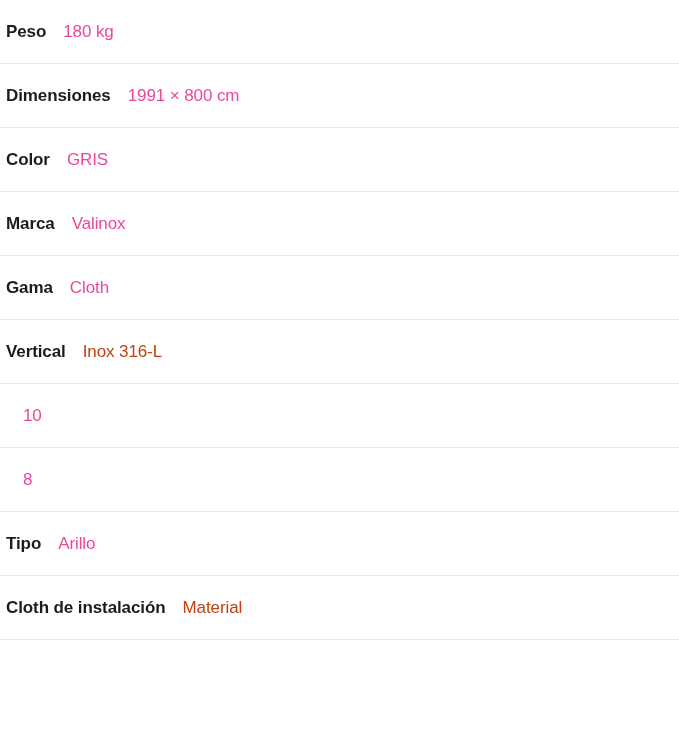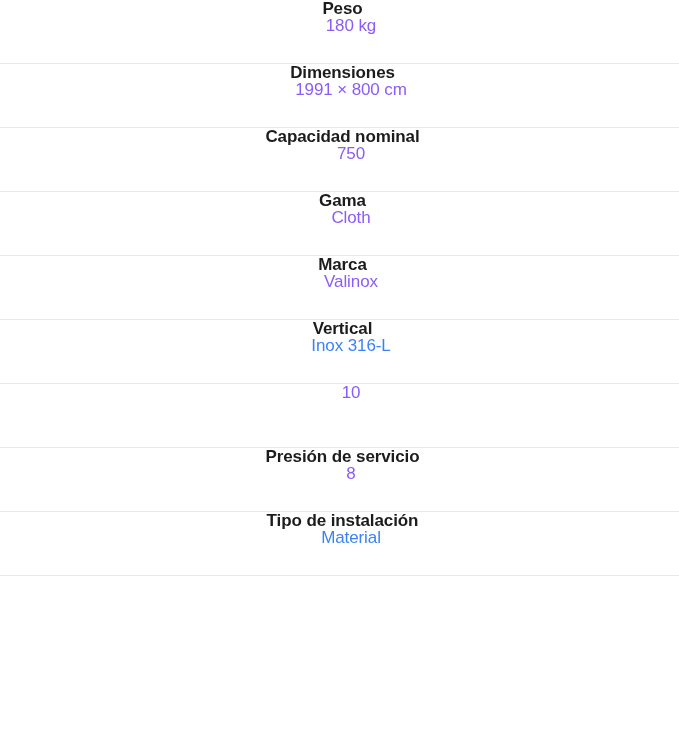--- a/index.html
+++ b/index.html
@@ -23,21 +23,20 @@
 
   .spec-row {
     height: 64px;
     box-sizing: border-box;
     display: flex;
     align-items: center;
     padding-left: 6px;
     padding-right: 0;
     border-bottom: 1px solid #e8e8e8;
     background: #ffffff;
-    flex-direction: column;
   }
 
   .spec-label {
     font-size: 17px;
     font-weight: bold;
     color: #1c1c1c;
     letter-spacing: -0.1px;
     white-space: nowrap;
     line-height: 1;
   }
@@ -45,63 +44,66 @@
   .spec-label sup {
     font-size: 11px;
     vertical-align: 0.42em;
     line-height: 0;
     font-weight: bold;
   }
 
   .spec-value {
     font-size: 17px;
     font-weight: normal;
-    color: #8b5cf6;
+    color: #ec4899;
     letter-spacing: -0.1px;
     white-space: nowrap;
     line-height: 1;
     margin-left: 17px;
   }
 
   .spec-value.dark {
-    color: #3b82f6;
+    color: #c2410c;
   }
 </style>
 </head>
 <body>
 
 <div id="spec-table">
     <div class="spec-row">
       <span class="spec-label">Peso</span>
       <span class="spec-value">180 kg</span>
     </div>
     <div class="spec-row">
       <span class="spec-label">Dimensiones</span>
       <span class="spec-value">1991 × 800 cm</span>
     </div>
     <div class="spec-row">
-      <span class="spec-label">Capacidad nominal</span>
-      <span class="spec-value">750</span>
+      <span class="spec-label">Color</span>
+      <span class="spec-value">GRIS</span>
+    </div>
+    <div class="spec-row">
+      <span class="spec-label">Marca</span>
+      <span class="spec-value">Valinox</span>
     </div>
     <div class="spec-row">
       <span class="spec-label">Gama</span>
       <span class="spec-value">Cloth</span>
-    </div>
-    <div class="spec-row">
-      <span class="spec-label">Marca</span>
-      <span class="spec-value">Valinox</span>
     </div>
     <div class="spec-row">
       <span class="spec-label">Vertical</span>
       <span class="spec-value dark">Inox 316-L</span>
     </div>
     <div class="spec-row">
       <span class="spec-value">10</span>
     </div>
     <div class="spec-row">
-      <span class="spec-label">Presión de servicio</span>
       <span class="spec-value">8</span>
     </div>
     <div class="spec-row">
-      <span class="spec-label">Tipo de instalación</span>
+      <span class="spec-label">Tipo</span>
+      <span class="spec-value">Arillo</span>
+    </div>
+    <div class="spec-row">
+      <span class="spec-label">Cloth de instalación</span>
       <span class="spec-value dark">Material</span>
     </div>
   </div>
 
 </body></html>

